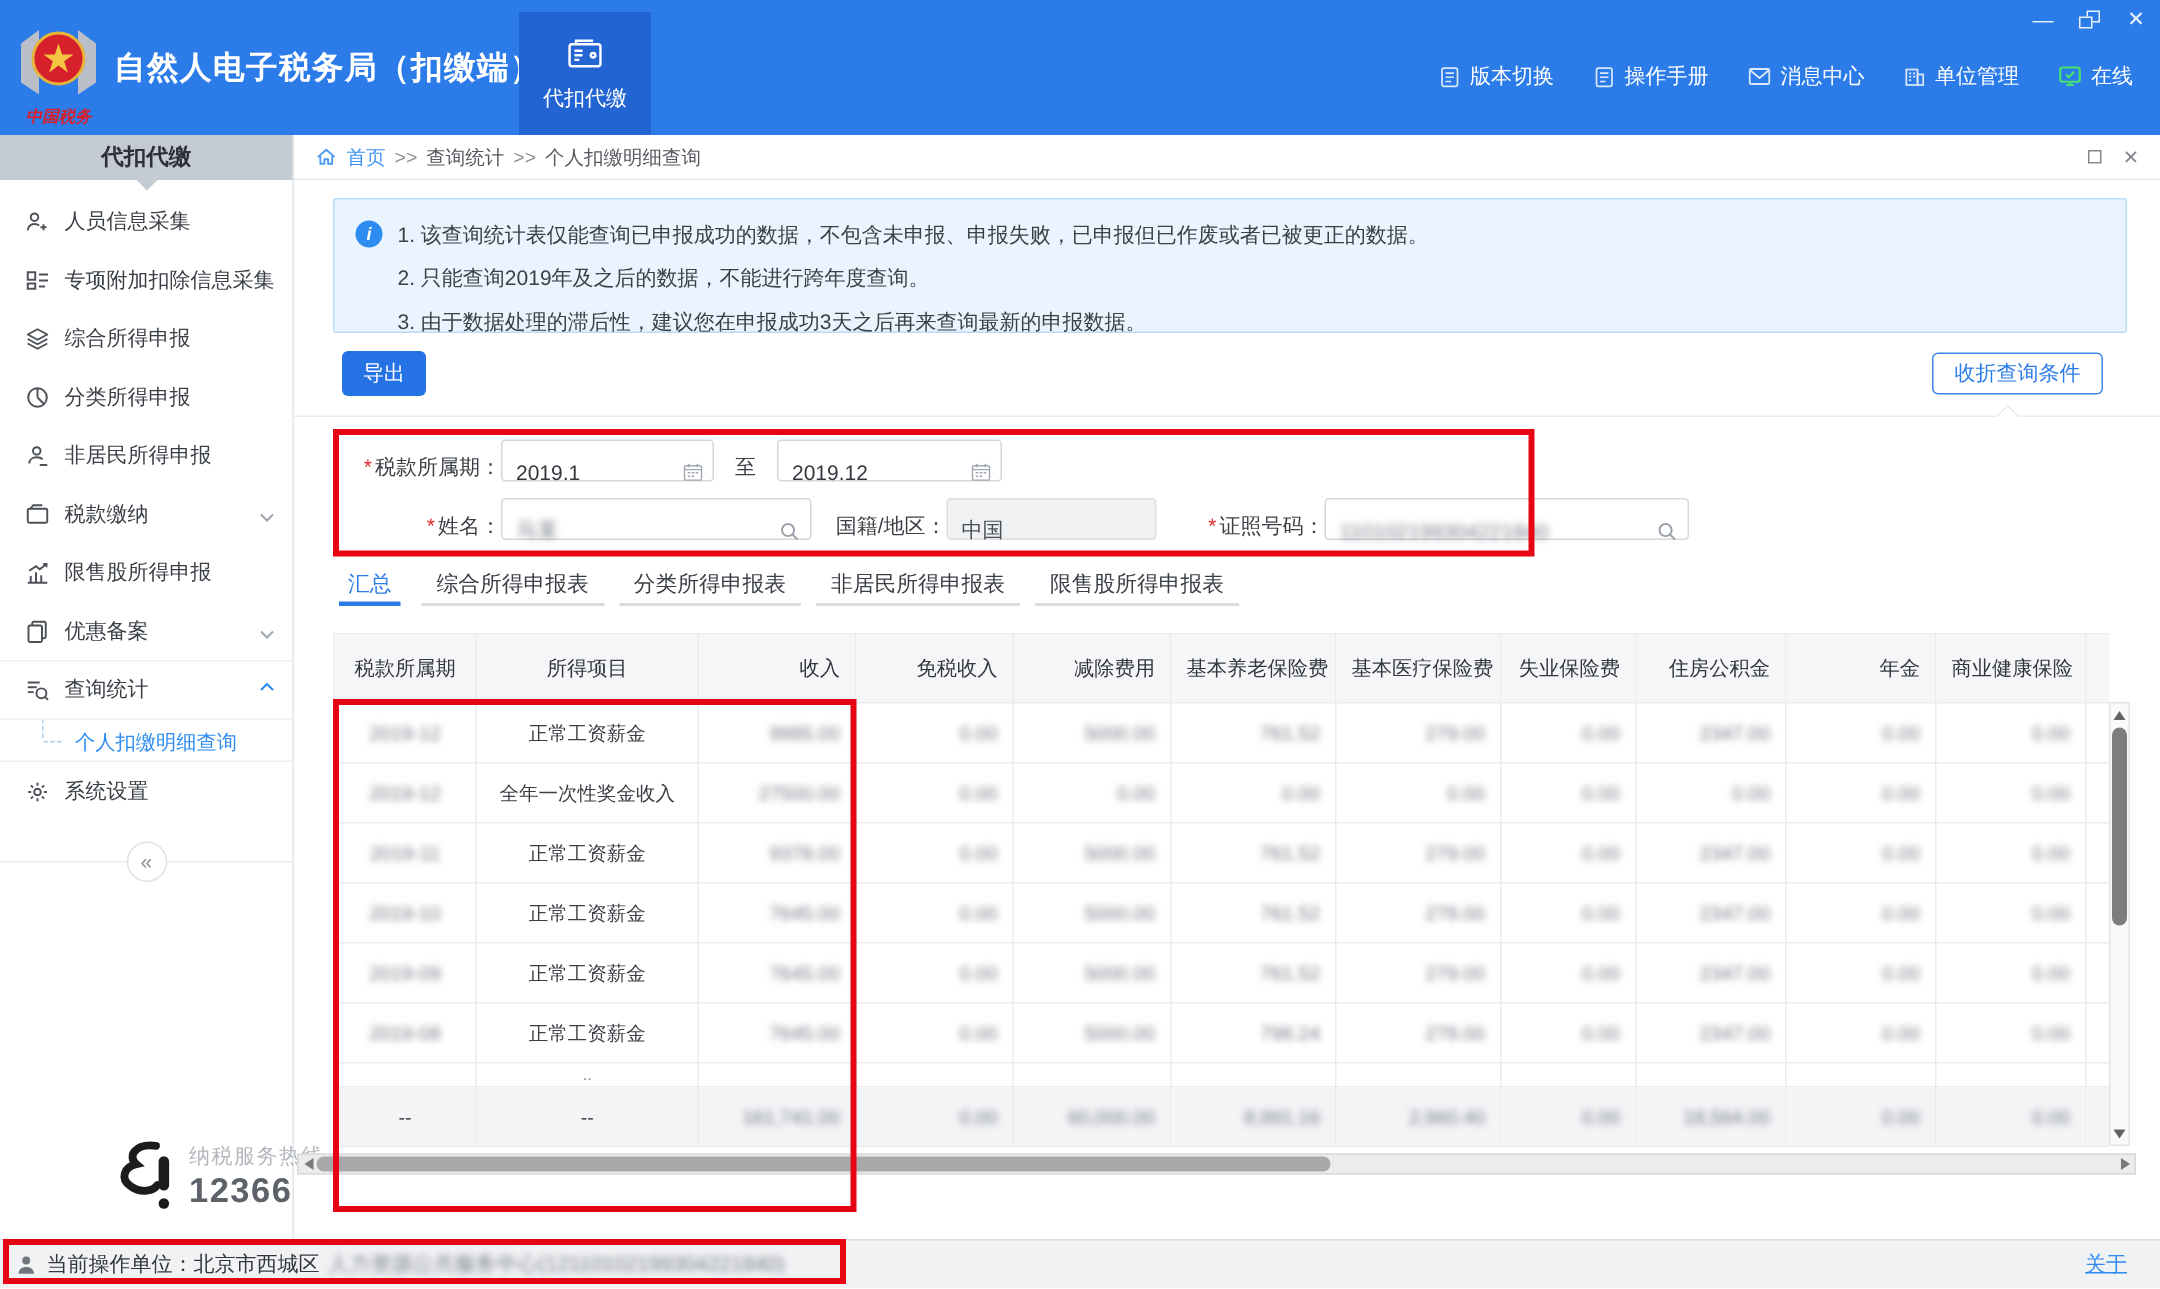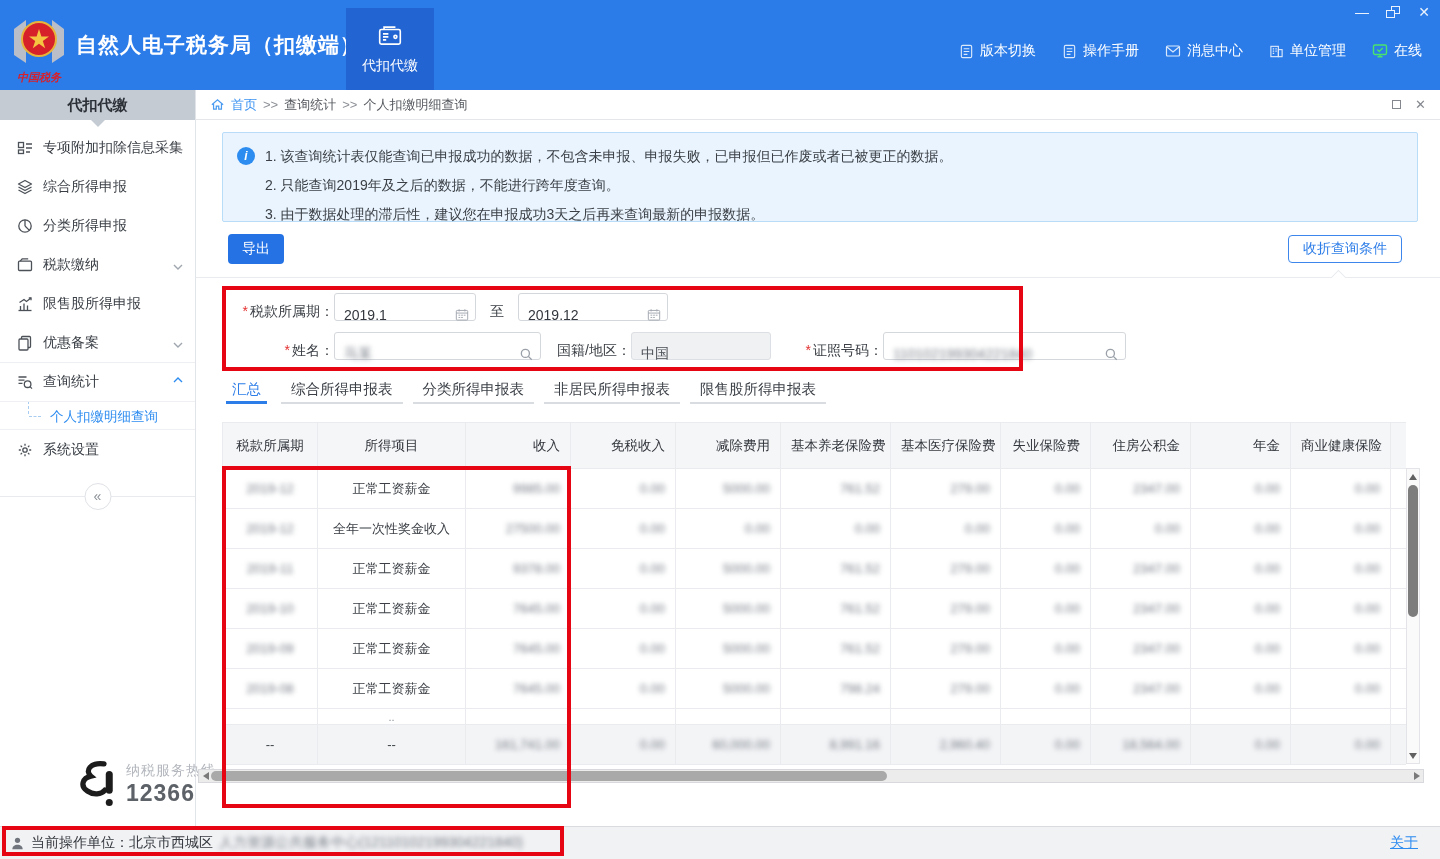--- a/index.html
+++ b/index.html
@@ -210,20 +210,30 @@
       </div>
   </header>
 
   <div class="main">
     <aside class="sidebar">
       <div class="sidebar-header">代扣代缴</div>
       <nav class="sidebar-nav">
           <div class="nav-item">
             <span class="icon">
               <svg viewBox="0 0 16 16" width="16" height="16" fill="none" stroke="currentColor" stroke-width="1.3">
+                <circle cx="6" cy="4.8" r="2.5"></circle>
+                <path d="M1.5 13.5c0-2.5 2-4.2 4.5-4.2 1.2 0 2.3.4 3.1 1"></path>
+                <path d="M12 9.5v4M10 11.5h4"></path>
+              </svg>
+            </span>
+            <span class="nav-label">人员信息采集</span>
+          </div>
+          <div class="nav-item">
+            <span class="icon">
+              <svg viewBox="0 0 16 16" width="16" height="16" fill="none" stroke="currentColor" stroke-width="1.3">
                 <rect x="1.5" y="2.5" width="5" height="5"></rect>
                 <rect x="1.5" y="10" width="5" height="3.5"></rect>
                 <path d="M9 4h6M9 8h6M9 12h4"></path>
               </svg>
             </span>
             <span class="nav-label">专项附加扣除信息采集</span>
           </div>
           <div class="nav-item">
             <span class="icon">
               <svg viewBox="0 0 16 16" width="16" height="16" fill="none" stroke="currentColor" stroke-width="1.3" stroke-linejoin="round">
@@ -235,20 +245,30 @@
             <span class="nav-label">综合所得申报</span>
           </div>
           <div class="nav-item">
             <span class="icon">
               <svg viewBox="0 0 16 16" width="16" height="16" fill="none" stroke="currentColor" stroke-width="1.3">
                 <circle cx="8" cy="8" r="6.2"></circle>
                 <path d="M8 8V1.8M8 8l4.4 4.4"></path>
               </svg>
             </span>
             <span class="nav-label">分类所得申报</span>
+          </div>
+          <div class="nav-item">
+            <span class="icon">
+              <svg viewBox="0 0 16 16" width="16" height="16" fill="none" stroke="currentColor" stroke-width="1.3">
+                <circle cx="7.5" cy="4.6" r="2.5"></circle>
+                <path d="M2.5 13c0-2.6 2.2-4.2 5-4.2 1.6 0 3 .5 3.9 1.4"></path>
+                <path d="M9.5 14h5"></path>
+              </svg>
+            </span>
+            <span class="nav-label">非居民所得申报</span>
           </div>
           <div class="nav-item">
             <span class="icon">
               <svg viewBox="0 0 16 16" width="16" height="16" fill="none" stroke="currentColor" stroke-width="1.3">
                 <rect x="1.5" y="4.2" width="13" height="9.3" rx="1"></rect>
                 <path d="M3.2 4.2l2-2.4h6"></path>
               </svg>
             </span>
             <span class="nav-label">税款缴纳</span>
             <span class="chev down"><svg viewBox="0 0 10 6" width="10" height="6" fill="none" stroke="currentColor" stroke-width="1.4">

